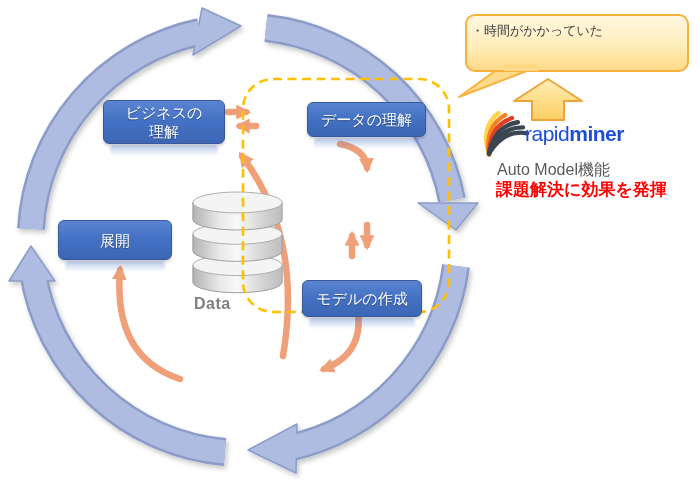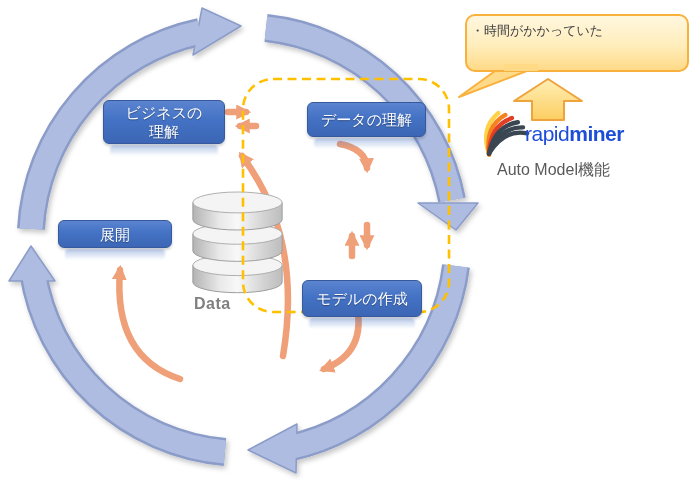--- a/index.html
+++ b/index.html
@@ -157,25 +157,26 @@
 
   <div class="pbox" style="left:103px;top:100px;width:122px;height:44px;">ビジネスの
 理解</div>
 
   <div class="pbox" style="left:263px;top:102px;width:119px;height:35px;margin-left:44px;">データの理解</div>
 
 
   <div class="pbox" style="left:302px;top:263px;width:120px;height:37px;margin-top:17px;">モデルの作成</div>
 
 
-  <div class="pbox" style="left:58px;top:220px;width:114px;height:28px;">展開</div>
+  <div class="pbox" style="left:58px;top:220px;width:114px;height:40px;">展開</div>
 
   <div class="data-label">Data</div>
 
   <div class="callout-text">
     <div>・時間がかかっていた</div>
   </div>
 
   <div class="brand"><span>rapid</span><span class="bold">miner</span></div>
 
   <div class="caption-feature">Auto Model機能</div>
+  <div class="caption-highlight">課題解決に効果を発揮</div>
 
 </div>
 
 </body></html>

